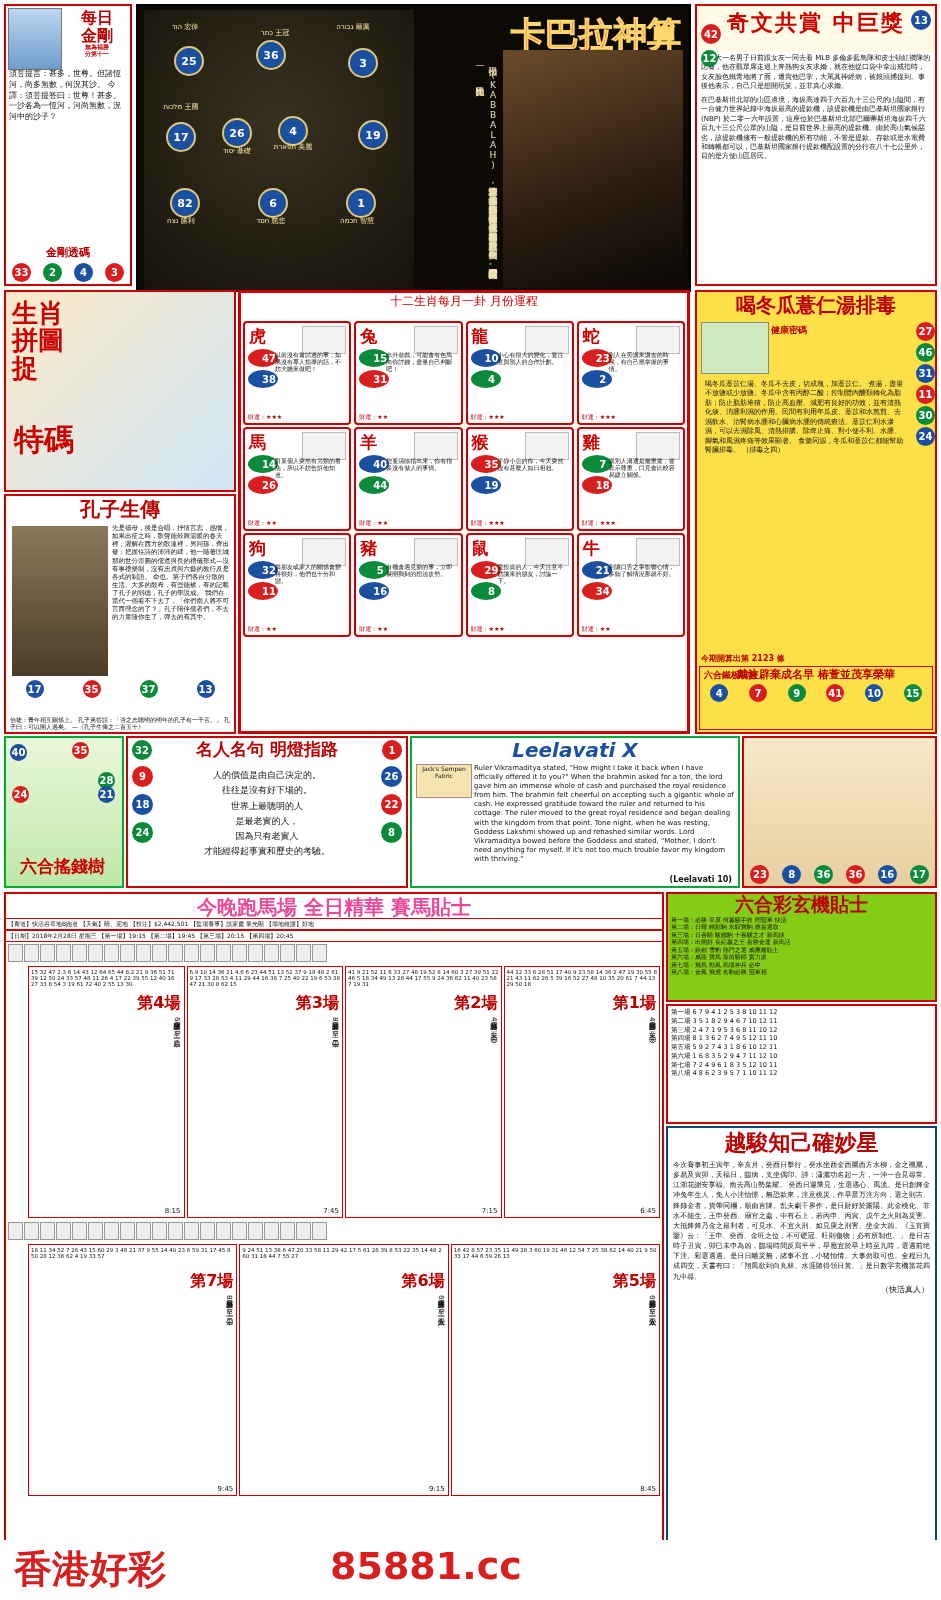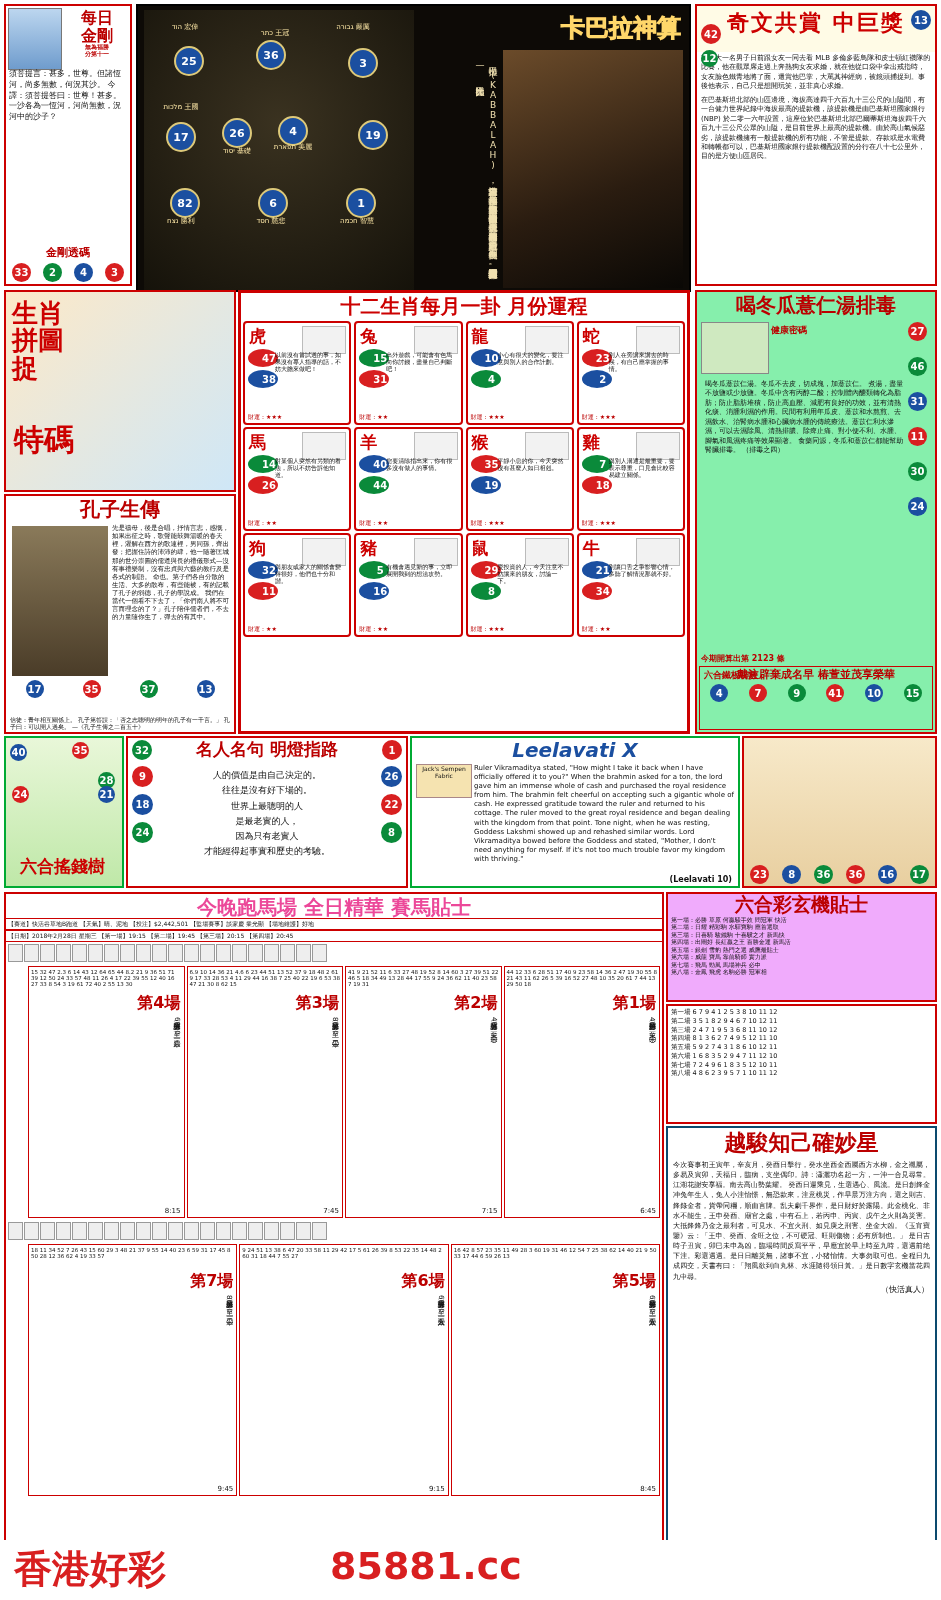--- a/index.html
+++ b/index.html
@@ -23,66 +23,66 @@
   #p-buddha .body{padding:3px;font-size:8px;line-height:1.35;}
   #p-buddha .codebar{position:absolute;bottom:24px;left:0;width:100%;text-align:center;font-weight:bold;color:#b00;font-size:11px;}
   #p-buddha .balls{position:absolute;bottom:2px;left:0;width:100%;display:flex;justify-content:space-around;align-items:center;}
   #p-buddha .balls .ball{width:19px;height:19px;}
 
   
   #p-kab{left:136px;top:4px;width:555px;height:288px;background:#0d0a06;border:2px solid #000;color:#e8d9a0;}
   #p-kab .tree{position:absolute;left:6px;top:4px;width:270px;height:280px;background:radial-gradient(circle at 50% 40%,#3a3220,#15120a);}
   #p-kab .node{position:absolute;width:26px;height:26px;border-radius:50%;background:#1b4fa0;color:#fff;display:flex;align-items:center;justify-content:center;font-size:11px;font-weight:bold;border:2px solid #ddc97a;}
   #p-kab .nlab{position:absolute;color:#ffe9a8;font-size:7px;text-align:center;width:46px;}
-  #p-kab .title{position:absolute;right:8px;top:6px;font-size:24px;font-weight:bold;color:#d81f20;-webkit-text-stroke:1px #ffd76a;}
+  #p-kab .title{position:absolute;right:8px;top:6px;font-size:34px;font-weight:bold;color:#d81f20;-webkit-text-stroke:1px #ffd76a;}
   #p-kab .face{position:absolute;right:6px;top:44px;width:180px;height:238px;background:linear-gradient(160deg,#6b4b2a,#2a1c10 60%,#0a0805);}
   #p-kab .ktext{position:absolute;right:190px;top:54px;width:160px;height:228px;color:#f0e0b0;font-size:9px;}
 
   
   #p-news{left:695px;top:4px;width:242px;height:282px;background:#fff;border:2px solid #c00;}
   #p-news .hd{height:46px;position:relative;background:#fffbe6;}
   #p-news .hd .t{position:absolute;left:30px;top:2px;font-size:22px;font-weight:bold;color:#c00;letter-spacing:2px;}
   #p-news .hd .n1{position:absolute;left:4px;top:20px;}
   #p-news .hd .n2{position:absolute;right:4px;top:4px;}
   #p-news .col{font-size:7px;line-height:1.35;padding:2px 4px;column-count:1;}
   #p-news .ball{width:19px;height:19px;}
 
   
   #p-zodiac{left:4px;top:290px;width:232px;height:202px;border:2px solid #c00;background:linear-gradient(135deg,#fde9c8,#cfe7f7);}
   #p-zodiac .big{position:absolute;left:6px;top:8px;width:60px;font-size:26px;font-weight:bold;color:#c00;line-height:1.05;}
   #p-zodiac .big2{position:absolute;left:8px;top:128px;font-size:30px;font-weight:bold;color:#c00;}
 
   
   #p-grid{left:238px;top:290px;width:452px;height:444px;border:3px solid #c00;background:#fff;}
-  #p-grid .gh{height:26px;background:#fff;color:#c00;font-weight:bold;font-size:20px;text-align:center;}
+  #p-grid .gh{height:26px;background:#fff;color:#c00;font-weight:normal;font-size:12px;text-align:center;}
   #p-grid .rows{display:flex;flex-direction:column;gap:2px;padding:2px;}
   #p-grid .row{display:flex;gap:3px;}
   #p-grid .cell{flex:1;border:2px solid #c00;border-radius:4px;position:relative;height:100px;background:#fff;}
   #p-grid .cell .an{position:absolute;left:4px;top:2px;font-size:17px;font-weight:bold;color:#c00;}
   #p-grid .cell .pic{position:absolute;right:3px;top:3px;width:42px;height:26px;background:#f2f2f2;border:1px solid #bbb;}
   #p-grid .cell .txt{position:absolute;left:30px;top:28px;right:3px;font-size:6px;line-height:1.2;}
   #p-grid .cell .bs{position:absolute;left:3px;top:26px;display:flex;flex-direction:column;gap:3px;}
   #p-grid .cell .bs .ball{width:18px;height:18px;padding-left:12px;}
   #p-grid .cell .ft{position:absolute;left:3px;bottom:1px;font-size:6px;color:#b00;}
 
   
   #p-conf{left:4px;top:494px;width:232px;height:240px;border:2px solid #c00;background:#fff;}
   #p-conf .t{font-size:20px;font-weight:bold;color:#b00;text-align:center;}
   #p-conf .img{position:absolute;left:6px;top:30px;width:96px;height:150px;background:linear-gradient(#8a7a5a,#4a3c28);}
   #p-conf .tx{position:absolute;left:106px;top:28px;right:4px;font-size:6.5px;line-height:1.25;}
   #p-conf .balls{position:absolute;bottom:34px;left:0;width:100%;display:flex;justify-content:space-around;}
   #p-conf .balls .ball{width:18px;height:18px;}
   #p-conf .ftx{position:absolute;bottom:2px;left:4px;right:4px;font-size:6px;line-height:1.2;}
 
   
-  #p-soup{left:695px;top:290px;width:242px;height:444px;border:2px solid #c00;background:#86efac;}
+  #p-soup{left:695px;top:290px;width:242px;height:444px;border:2px solid #c00;background:#fde047;}
   #p-soup .t{font-size:20px;font-weight:bold;color:#b00;text-align:center;}
   #p-soup .mascot{position:absolute;left:4px;top:30px;width:66px;height:50px;background:#cfe9c0;border:1px solid #888;}
   #p-soup .tx{font-size:7px;line-height:1.35;padding:2px 4px;}
-  #p-soup .right-balls{position:absolute;right:8px;top:30px;display:flex;flex-direction:column;gap:16px;margin-left:21px;}
+  #p-soup .right-balls{position:absolute;right:0;top:30px;display:flex;flex-direction:column;gap:2px;margin-left:21px;}
   #p-soup .right-balls .ball{width:19px;height:19px;}
   #p-soup .bottombox{position:absolute;left:2px;right:2px;bottom:2px;height:62px;border:1px solid #c00;}
   #p-soup .bottombox .balls{display:flex;justify-content:space-around;padding-top:2px;}
   #p-soup .bottombox .ball{width:18px;height:18px;}
 
   
   #p-tree{left:4px;top:736px;width:120px;height:152px;border:2px solid #0a3;background:linear-gradient(#e9f7d9,#bfe8a8);}
   #p-tree .lab{position:absolute;left:14px;bottom:10px;font-size:17px;font-weight:bold;color:#c00;line-height:1.05;}
   #p-tree .balls .ball{position:absolute;width:17px;height:17px;}
 
@@ -115,21 +115,21 @@
   #p-race .silks{display:flex;gap:1px;padding:2px;}
   #p-race .silk{width:13px;height:16px;background:#eee;border:1px solid #999;}
   #p-race .cols{display:flex;gap:2px;padding:2px;margin-left:20px;}
   #p-race .rc{flex:1;border:1px solid #c00;position:relative;height:250px;}
   #p-race .rc .num{position:absolute;right:3px;top:26px;font-size:16px;font-weight:bold;color:#b00;}
   #p-race .rc .meta{position:absolute;right:2px;top:50px;width:30px;font-size:7px;writing-mode:vertical-rl;}
   #p-race .rc .time{position:absolute;right:3px;bottom:2px;font-size:7px;}
   #p-race .rc .nums{font-size:5.5px;line-height:1.15;padding:2px;}
 
   
-  #p-tips{left:666px;top:892px;width:271px;height:110px;border:2px solid #c00;background:#f0abfc;}
+  #p-tips{left:666px;top:892px;width:271px;height:110px;border:2px solid #c00;background:#84cc16;}
   #p-tips .t{text-align:center;font-size:19px;font-weight:bold;color:#b00;line-height:1.1;}
   #p-tips .rows{font-size:6px;line-height:1.25;padding:1px 3px;}
   #p-xuan{left:666px;top:1004px;width:271px;height:120px;border:2px solid #c00;background:#fff;}
   #p-xuan .rows{font-size:6.5px;line-height:1.35;padding:2px 3px;}
   #p-star{left:666px;top:1126px;width:271px;height:442px;border:2px solid #0c4a6e;background:#fff;}
   #p-star .t{text-align:center;font-size:22px;font-weight:bold;color:#b00;}
   #p-star .tx{font-size:7px;line-height:1.45;padding:2px 5px;text-align:justify;}
   #p-star .sig{text-align:right;font-size:8px;padding-right:6px;}
 
   

